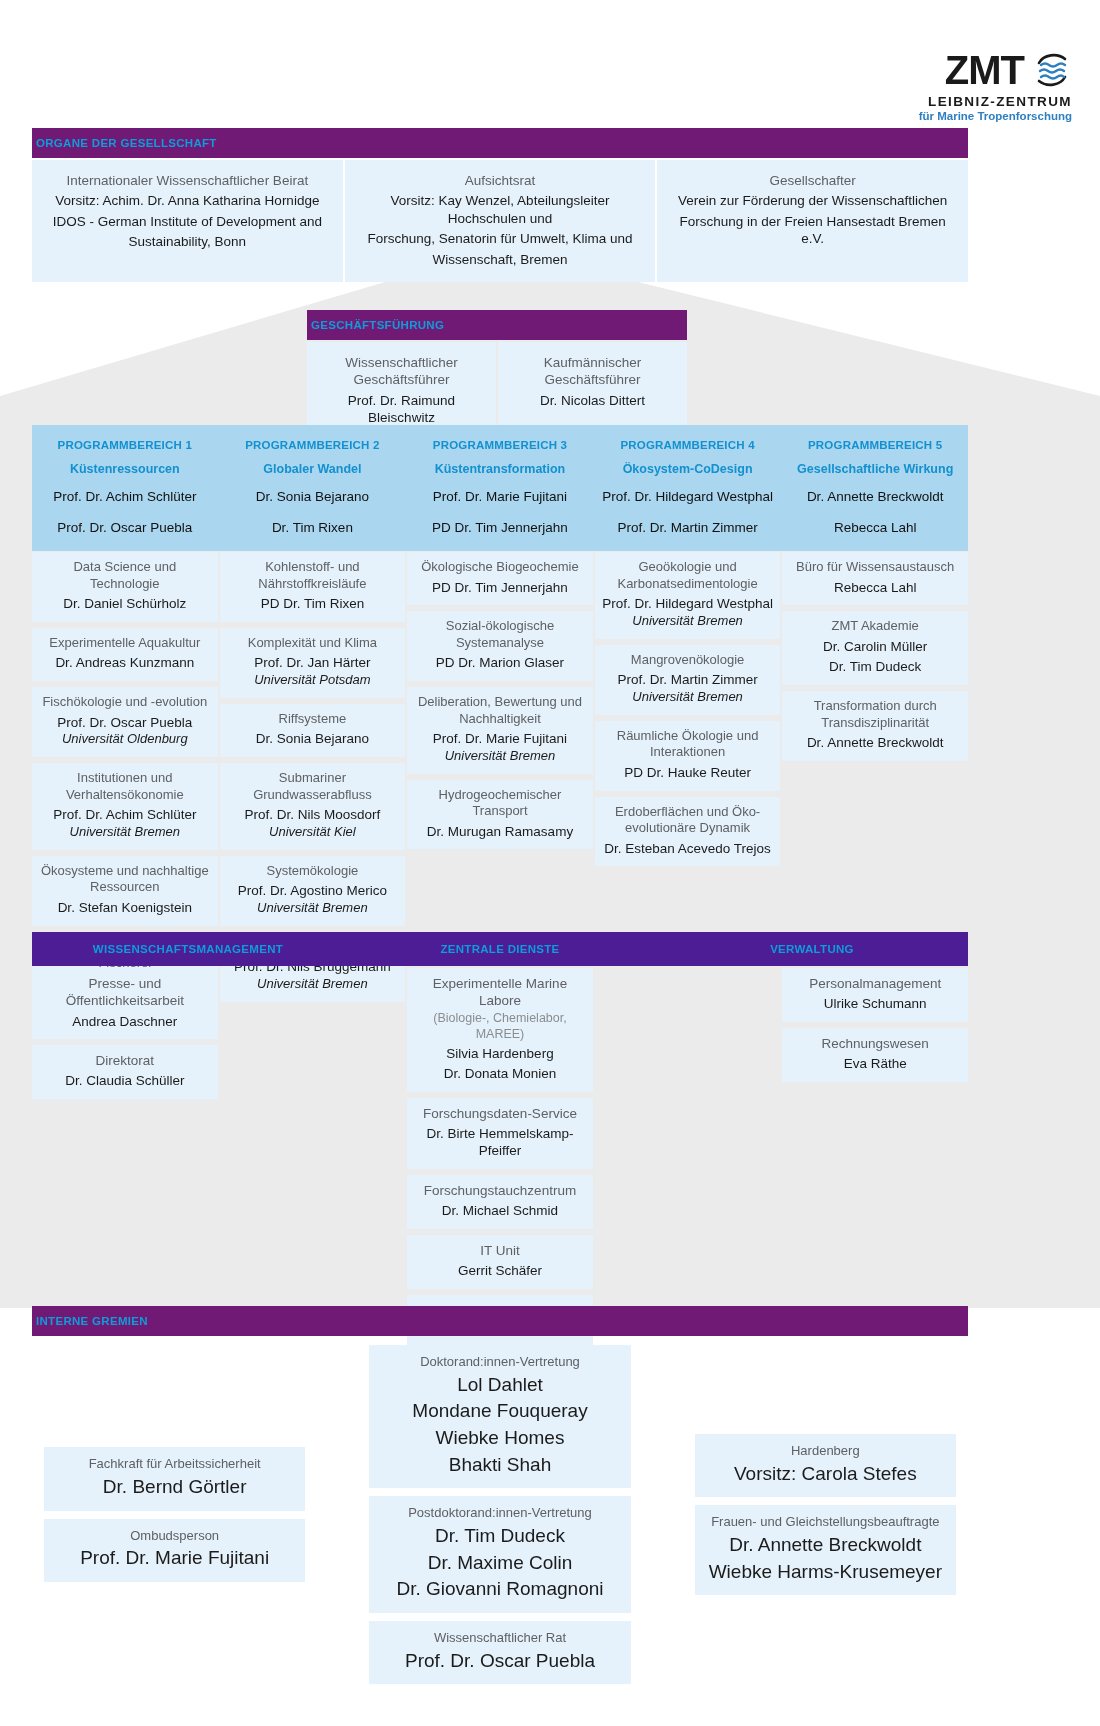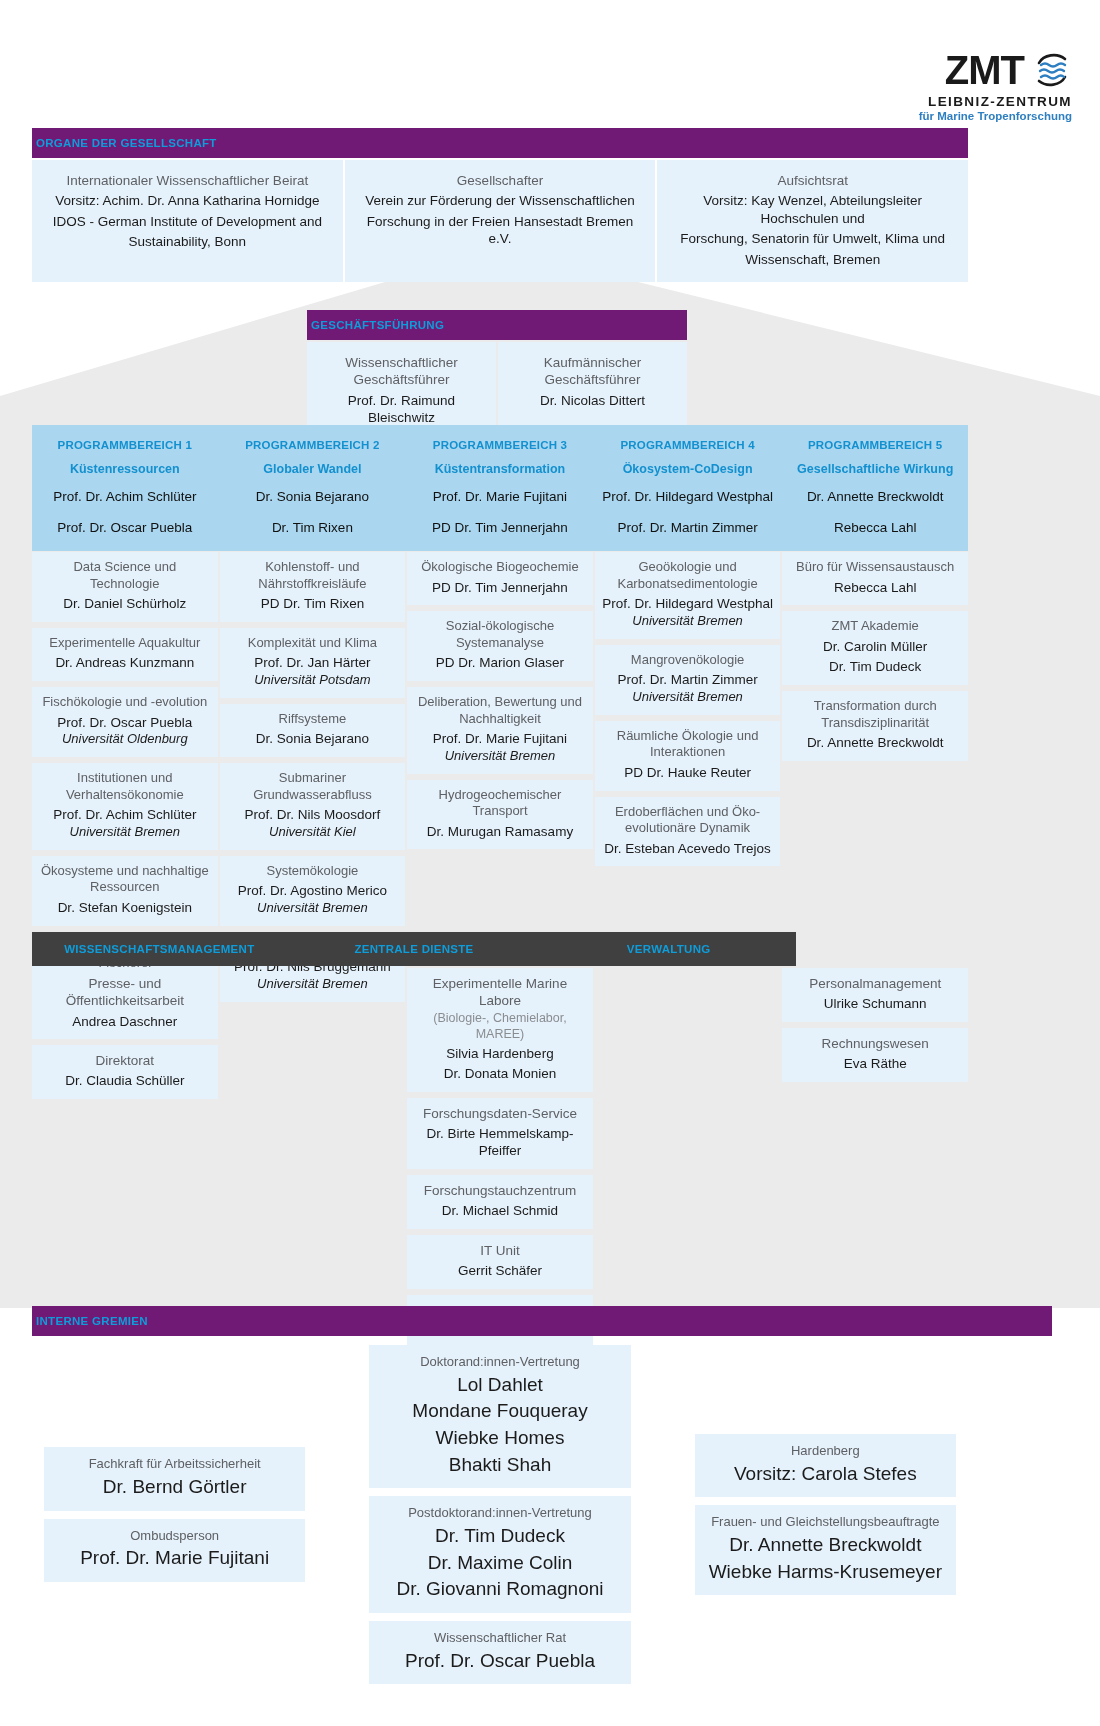--- a/index.html
+++ b/index.html
@@ -103,35 +103,35 @@
     position: absolute; left: 32px; top: 552px; width: 936px;
     display: flex; gap: 2px; align-items: flex-start; z-index: 2;
   }
   #pbcols .col { flex: 1; display: flex; flex-direction: column; gap: 6px; }
   #pbcols .col .card { padding: 7px 6px 9px; }
   #pbcols .col .card .ttl { font-size: 13px; }
   #pbcols .col .card .nm { font-size: 13.5px; }
 
   
   #mgmtband {
-    position: absolute; left: 32px; top: 932px; width: 764px; z-index: 2;
-    background: #404040; display: flex; justify-content: space-between;
+    position: absolute; left: 32px; top: 932px; width: 936px; z-index: 2;
+    background: #4c1d95; display: flex; justify-content: space-between;
   }
   #mgmtband .h { flex: 1; text-align: center; padding: 11px 4px; color: #0d9ddb;
                  font-weight: bold; font-size: 11.5px; letter-spacing: .3px; }
 
   #mgmtcols {
     position: absolute; left: 32px; top: 968px; width: 936px; z-index: 2;
     display: flex; gap: 2px; align-items: flex-start;
   }
   #mgmtcols .col { flex: 1; display: flex; flex-direction: column; gap: 6px; }
   #mgmtcols .col .card { padding: 7px 6px 9px; }
 
   
-  #gremienband { position: absolute; left: 32px; top: 1306px; width: 1020px; z-index: 3; }
+  #gremienband { position: absolute; left: 32px; top: 1306px; width: 936px; z-index: 3; }
   #gremiencols {
     position: absolute; left: 32px; top: 1345px; width: 936px; z-index: 3;
     display: flex; gap: 2px; align-items: center;
   }
   #gremiencols .col { flex: 1; display: flex; flex-direction: column; gap: 8px; }
   #gremiencols .col .card { padding: 9px 6px 11px; }
   #gremiencols .col .card .ttl { font-size: 13px; }
   #gremiencols .col .card .nm { font-size: 19px; margin-top: 2px; }
   #gremiencols .col.left { padding: 0 36px 0 12px; }
   #gremiencols .col.mid  { padding: 0 26px; }
@@ -162,29 +162,29 @@
 <div id="organe">
   <div class="band">ORGANE DER GESELLSCHAFT</div>
   <div class="sub3">
     <div class="card">
       <div class="ttl">Internationaler Wissenschaftlicher Beirat</div>
       <div class="nm">Vorsitz: Achim. Dr. Anna Katharina Hornidge</div>
       <div class="nm">IDOS - German Institute of Development and</div>
       <div class="nm">Sustainability, Bonn</div>
     </div>
     <div class="card">
-      <div class="ttl">Gesellschafter</div>
-      <div class="nm">Verein zur Förderung der Wissenschaftlichen</div>
-      <div class="nm">Forschung in der Freien Hansestadt Bremen e.V.</div>
-    </div>
-    <div class="card">
       <div class="ttl">Aufsichtsrat</div>
       <div class="nm">Vorsitz: Kay Wenzel, Abteilungsleiter Hochschulen und</div>
       <div class="nm">Forschung, Senatorin für Umwelt, Klima und</div>
       <div class="nm">Wissenschaft, Bremen</div>
+    </div>
+    <div class="card">
+      <div class="ttl">Gesellschafter</div>
+      <div class="nm">Verein zur Förderung der Wissenschaftlichen</div>
+      <div class="nm">Forschung in der Freien Hansestadt Bremen e.V.</div>
     </div>
   </div>
 </div>
 
 <div id="gf">
   <div class="band">GESCHÄFTSFÜHRUNG</div>
   <div class="sub2">
     <div class="card">
       <div class="ttl">Wissenschaftlicher</div>
       <div class="ttl">Geschäftsführer</div>

